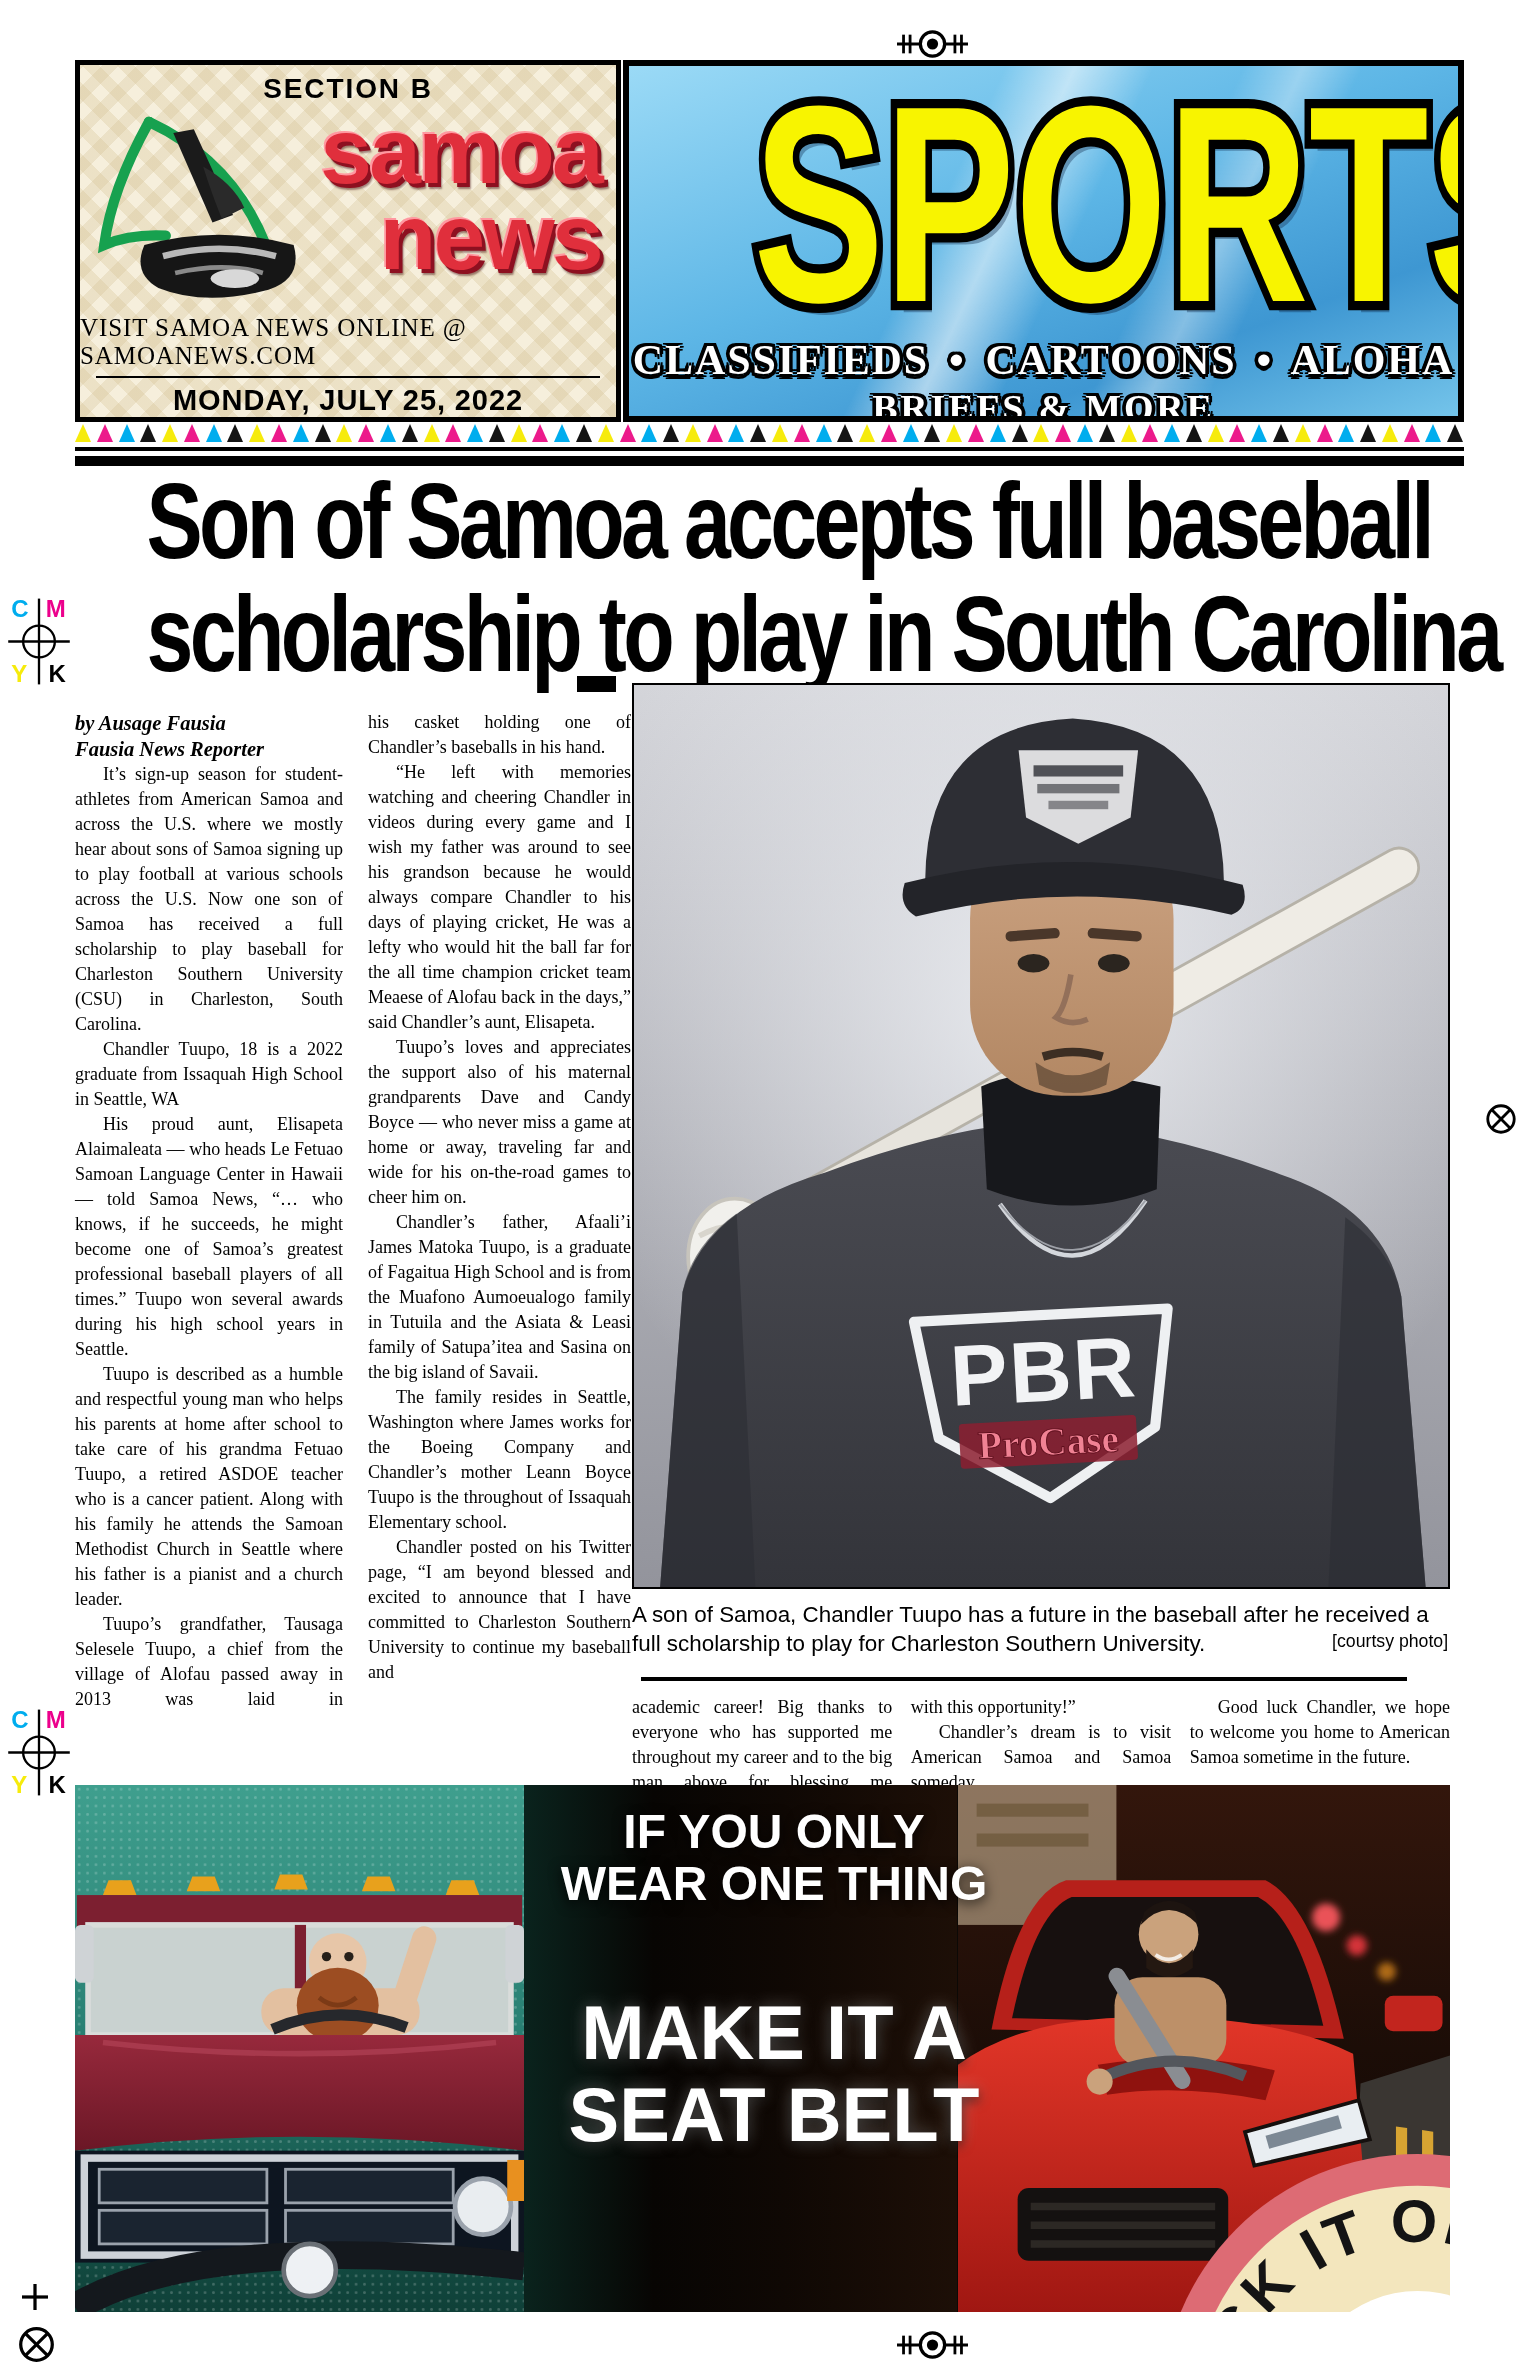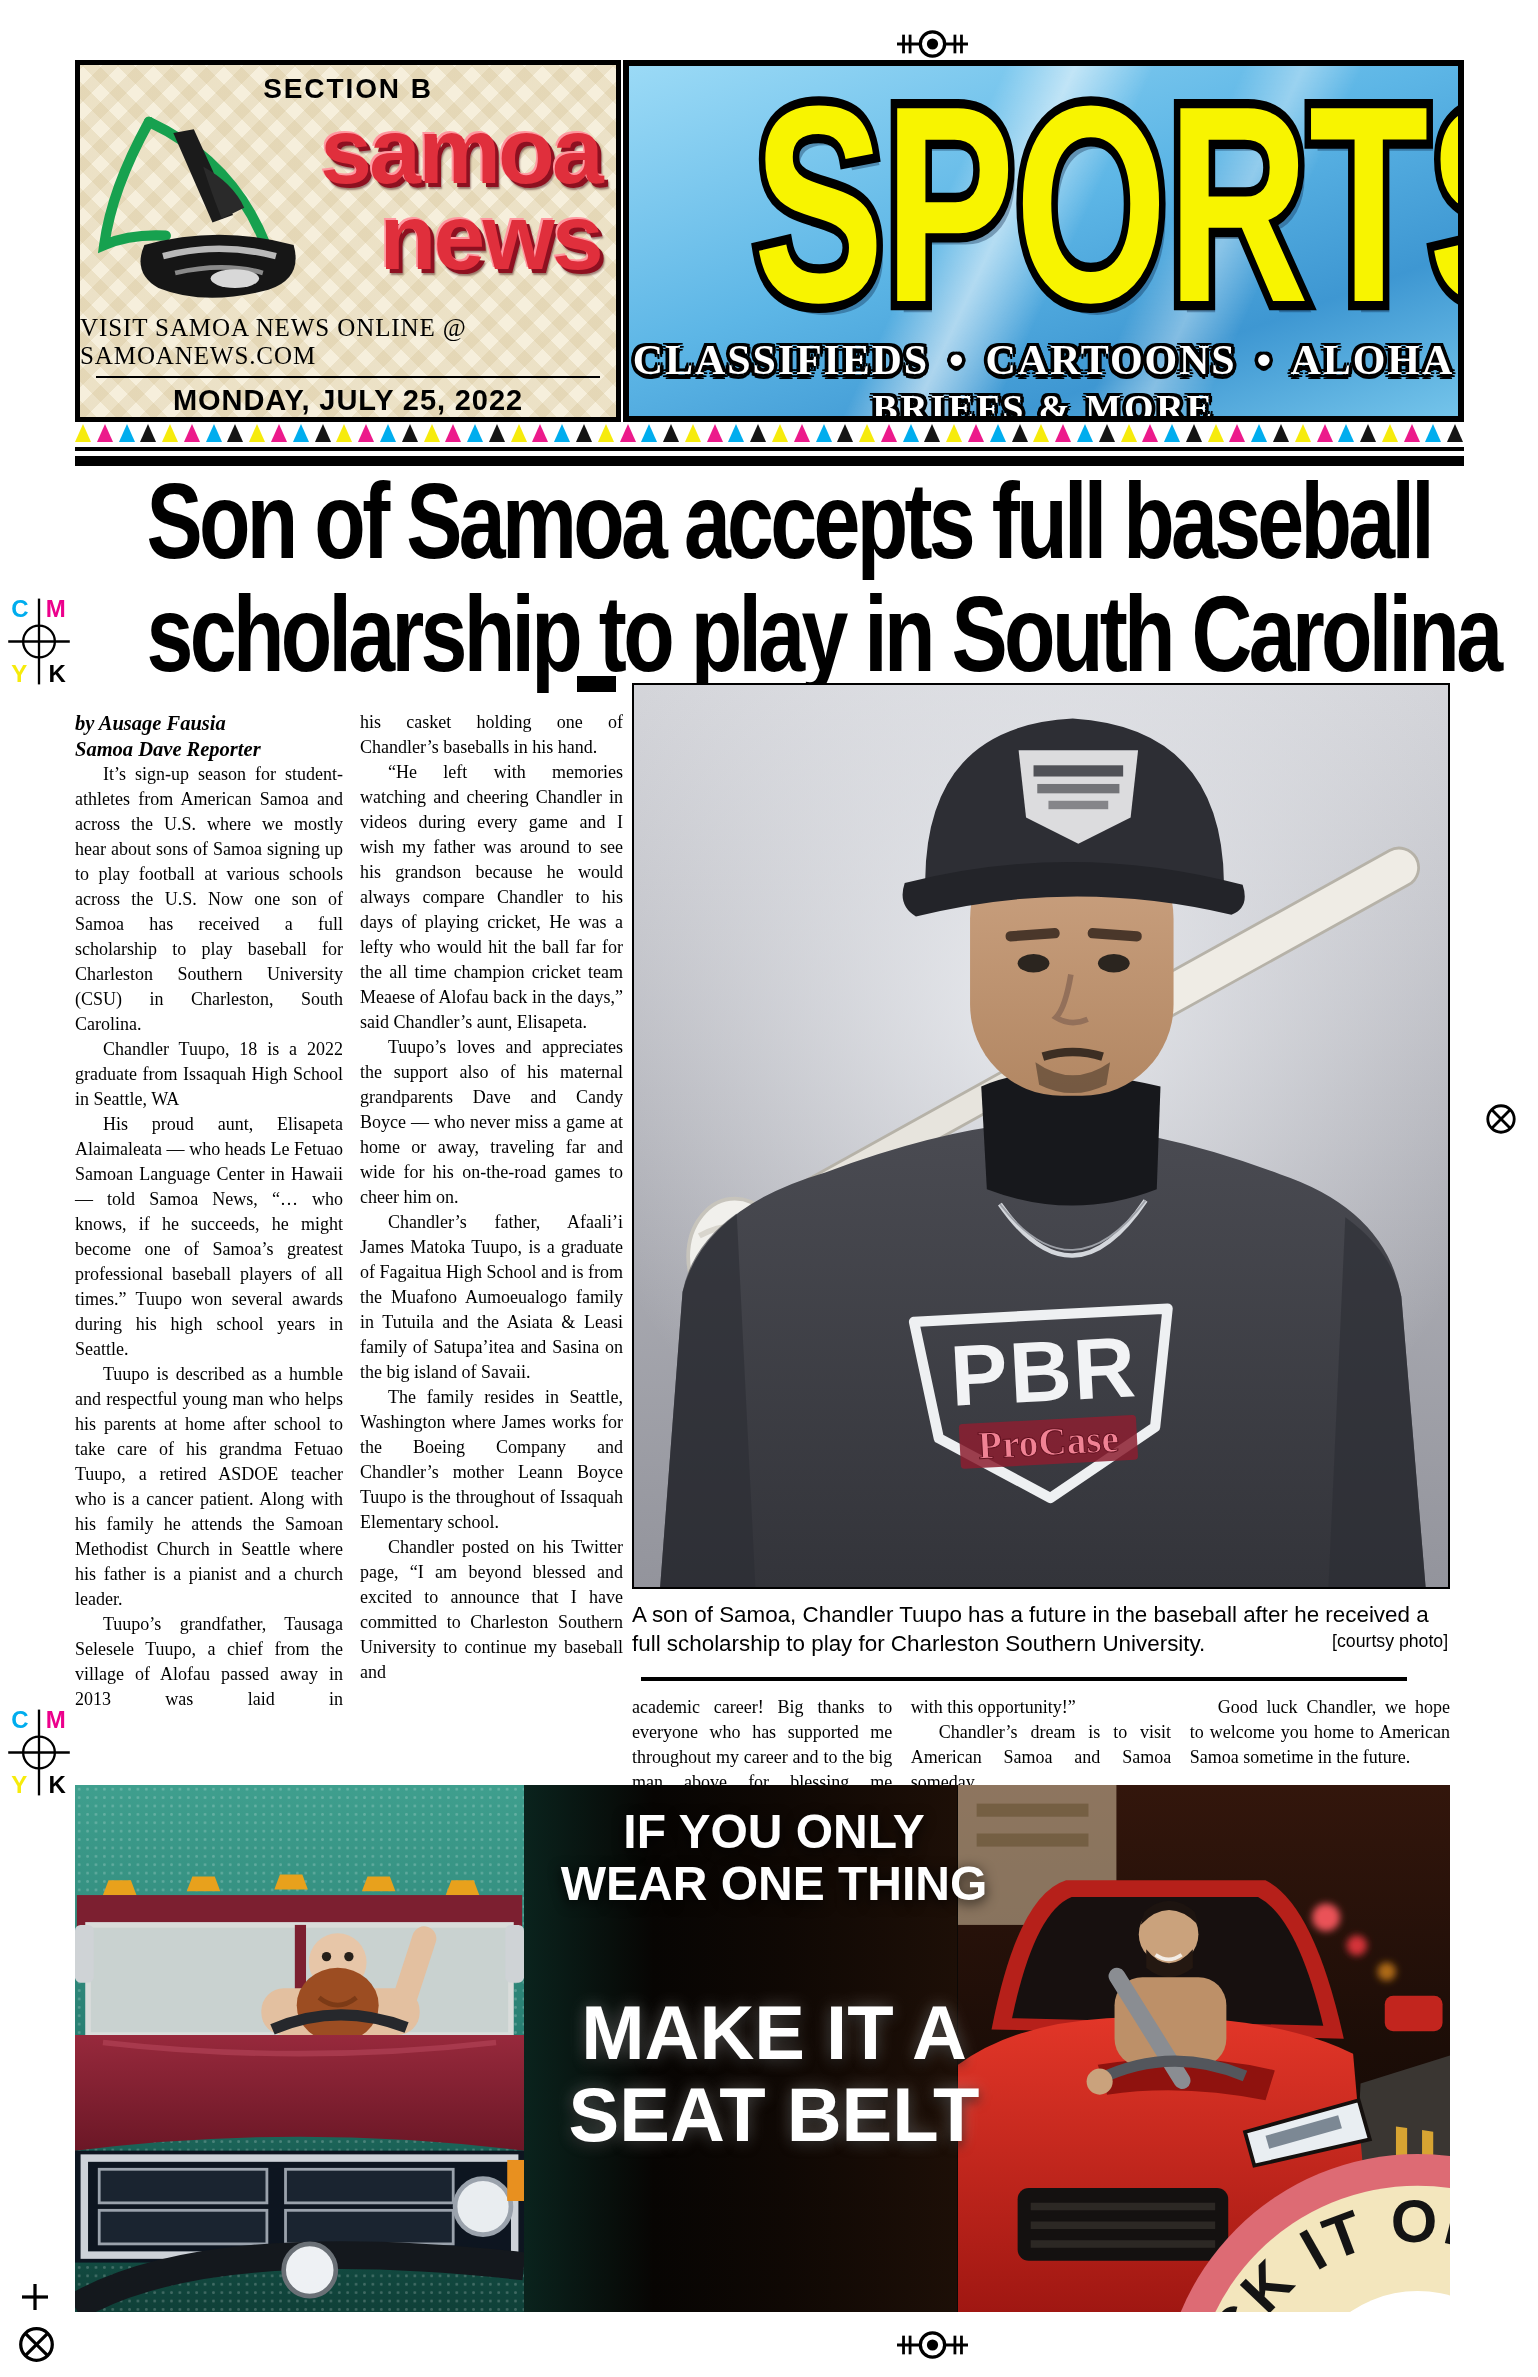--- a/index.html
+++ b/index.html
@@ -72,21 +72,21 @@
   
   #headline { position:absolute; left:0; top:464px; width:1332px; text-align:center; }
   .headline-line {
     font:bold 108px/113px "Liberation Sans",sans-serif; letter-spacing:-4.7px;
     transform:scaleX(.78); transform-origin:center; white-space:nowrap;
   }
 
   
   .col { position:absolute; top:710px; }
   #col1 { left:75px;  width:268px; }
-  #col2 { left:360px; width:263px; }
+  #col2 { left:368px; width:263px; }
   .byline { font:bold italic 20.5px/26px "Liberation Serif",serif; }
   .bp { font-size:18px; line-height:25px; text-align:justify; }
   .indent { text-indent:28px; }
   .cont  { text-align-last:justify; }
   #col2-marker { position:absolute; left:577px; top:676px; width:39px; height:16px; background:#000; }
 
   
   #photo { position:absolute; left:632px; top:683px; width:818px; height:906px; border:2.8px solid #000; background:#b9bac0; }
   #photo svg { display:block; width:100%; height:100%; }
 
@@ -295,21 +295,21 @@
 
   <div id="headline">
     <div class="headline-line">Son of Samoa accepts full baseball</div>
     <div class="headline-line">scholarship to play in South Carolina</div>
   </div>
 
   <div id="col2-marker"></div>
 
   <div class="col" id="col1">
     <div class="byline">by Ausage Fausia</div>
-    <div class="byline">Samoa Dave Reporter</div>
+    <div class="byline">Fausia News Reporter</div>
     <p class="bp indent">It’s sign-up season for student-athletes from American Samoa and across the U.S. where we mostly hear about sons of Samoa signing up to play football at various schools across the U.S. Now one son of Samoa has received a full scholarship to play baseball for Charleston Southern University (CSU) in Charleston, South Carolina.</p>
     <p class="bp indent">Chandler Tuupo, 18 is a 2022 graduate from Issaquah High School in Seattle, WA</p>
     <p class="bp indent">His proud aunt, Elisapeta Alaimaleata — who heads Le Fetuao Samoan Language Center in Hawaii — told Samoa News, “… who knows, if he succeeds, he might become one of Samoa’s greatest professional baseball players of all times.” Tuupo won several awards during his high school years in Seattle.</p>
     <p class="bp indent">Tuupo is described as a humble and respectful young man who helps his parents at home after school to take care of his grandma Fetuao Tuupo, a retired ASDOE teacher who is a cancer patient. Along with his family he attends the Samoan Methodist Church in Seattle where his father is a pianist and a church leader.</p>
     <p class="bp indent cont">Tuupo’s grandfather, Tausaga Selesele Tuupo, a chief from the village of Alofau passed away in 2013 was laid in</p>
   </div>
 
   <div class="col" id="col2">
     <p class="bp">his casket holding one of Chandler’s baseballs in his hand.</p>
     <p class="bp indent">“He left with memories watching and cheering Chandler in videos during every game and I wish my father was around to see his grandson because he would always compare Chandler to his days of playing cricket, He was a lefty who would hit the ball far for the all time champion cricket team Meaese of Alofau back in the days,” said Chandler’s aunt, Elisapeta.</p>

